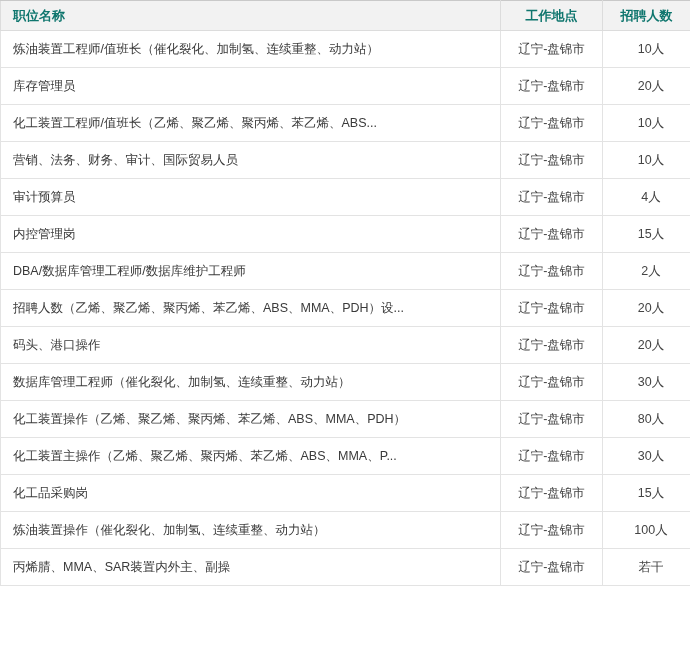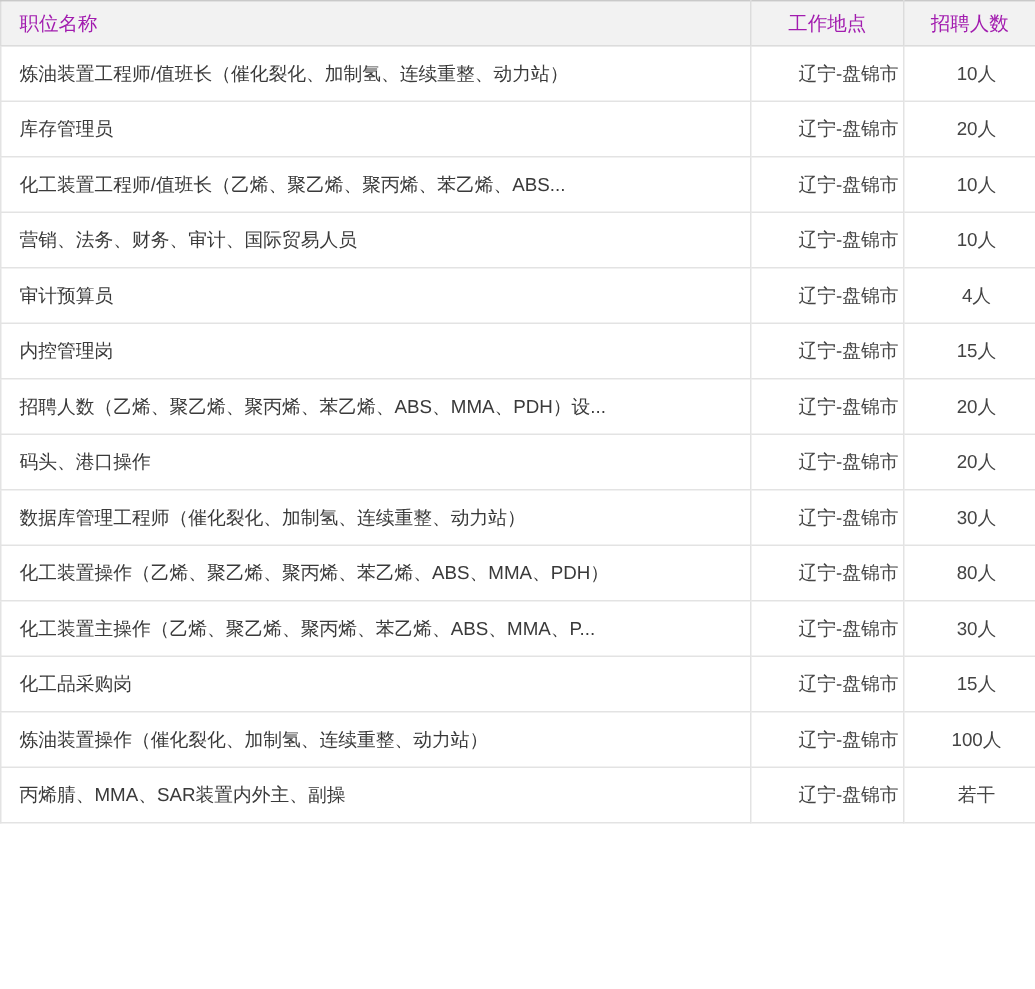--- a/index.html
+++ b/index.html
@@ -19,22 +19,22 @@
     border-collapse: collapse;
     table-layout: fixed;
     font-size: 12.5px;
   }
   .job-table col.c-title { width: 500px; }
   .job-table col.c-location { width: 102px; }
   .job-table col.c-count { width: 88px; }
 
   .job-table thead th {
     background: #f2f2f2;
-    font-weight: normal;
-    color: #a21caf;
+    font-weight: bold;
+    color: #0f766e;
     text-align: center;
     height: 30px;
     border: 1px solid #dcdcdc;
     border-top: 1px solid #c9c9c9;
     font-size: 13px;
     padding: 0 8px;
     box-sizing: border-box;
   }
   .job-table thead th.th-title {
     text-align: left;
@@ -49,21 +49,21 @@
     color: #3a3a3a;
     overflow: hidden;
     white-space: nowrap;
     text-overflow: ellipsis;
   }
   .job-table tbody td.td-title {
     padding-left: 12px;
     text-align: left;
   }
   .job-table tbody td.td-location {
-    text-align: right;
+    text-align: center;
     color: #444444;
   }
   .job-table tbody td.td-count {
     text-align: center;
     padding-left: 12px;
     color: #444444;
   }
 </style>
 </head>
 <body>
@@ -106,20 +106,25 @@
         <td class="td-title">审计预算员</td>
         <td class="td-location">辽宁-盘锦市</td>
         <td class="td-count">4人</td>
       </tr>
       <tr>
         <td class="td-title">内控管理岗</td>
         <td class="td-location">辽宁-盘锦市</td>
         <td class="td-count">15人</td>
       </tr>
       <tr>
+        <td class="td-title">DBA/数据库管理工程师/数据库维护工程师</td>
+        <td class="td-location">辽宁-盘锦市</td>
+        <td class="td-count">2人</td>
+      </tr>
+      <tr>
         <td class="td-title">招聘人数（乙烯、聚乙烯、聚丙烯、苯乙烯、ABS、MMA、PDH）设...</td>
         <td class="td-location">辽宁-盘锦市</td>
         <td class="td-count">20人</td>
       </tr>
       <tr>
         <td class="td-title">码头、港口操作</td>
         <td class="td-location">辽宁-盘锦市</td>
         <td class="td-count">20人</td>
       </tr>
       <tr>

